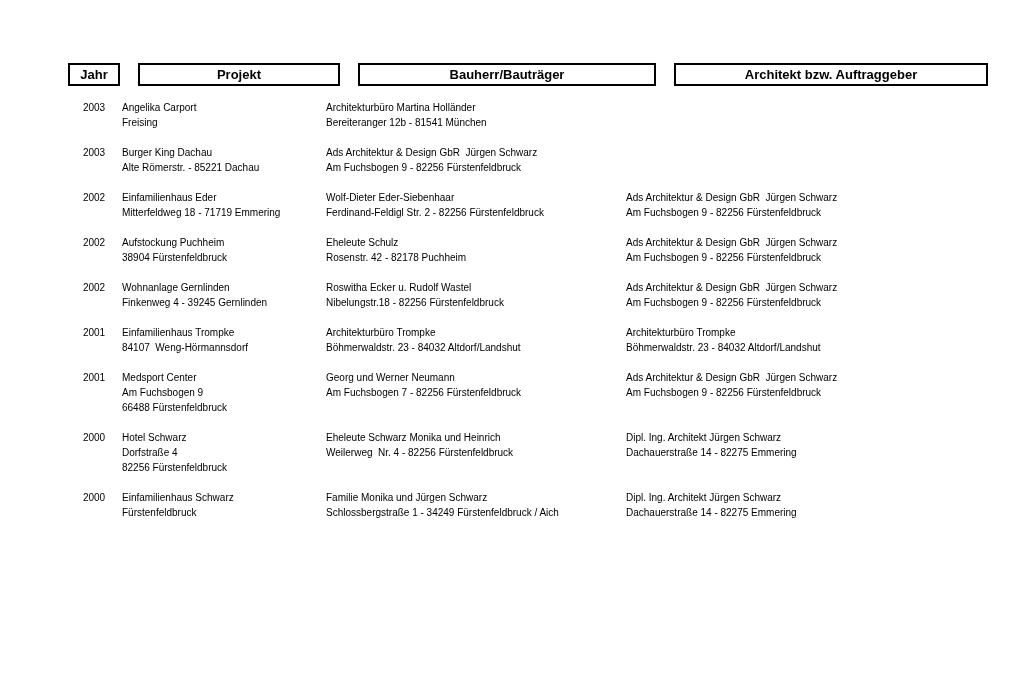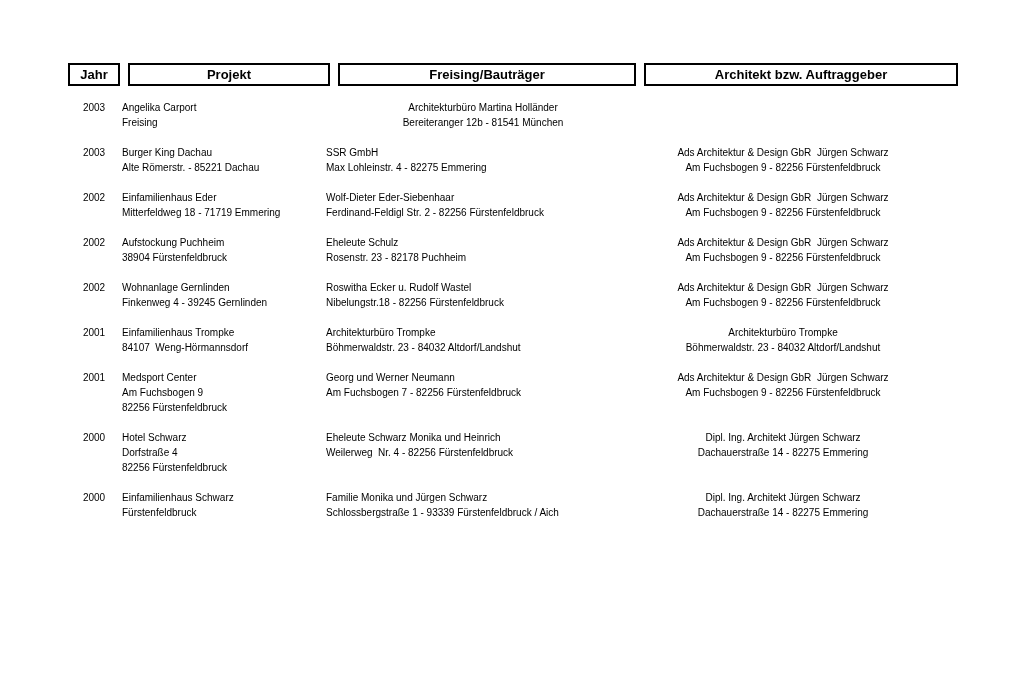--- a/index.html
+++ b/index.html
@@ -13,38 +13,38 @@
     height: 682px;
     background: #ffffff;
     box-sizing: border-box;
     padding: 63px 0 0 68px;
     font-family: "Liberation Sans", "DejaVu Sans", sans-serif;
     color: #000000;
     overflow: hidden;
   }
   .thead {
     display: flex;
-    gap: 8px;
+    gap: 18px;
     margin-bottom: 14px;
   }
   .th {
     box-sizing: border-box;
     border: 2px solid #000000;
     height: 23px;
     display: flex;
     align-items: center;
     justify-content: center;
     font-weight: bold;
     font-size: 13px;
     background: #ffffff;
   }
   .col-jahr     { width: 52px;  flex: 0 0 52px;  }
   .col-projekt  { width: 202px; flex: 0 0 202px; }
   .col-bauherr  { width: 298px; flex: 0 0 298px; }
-  .col-architekt{ width: 314px; flex: 0 0 314px; text-align: center; }
+  .col-architekt{ width: 314px; flex: 0 0 314px; }
   .tbody .row {
     display: flex;
     gap: 2px;
     margin-bottom: 15px;
     font-size: 10px;
     line-height: 15px;
   }
   .cell {
     box-sizing: border-box;
     white-space: pre-wrap;
@@ -52,55 +52,53 @@
   }
   .cell.year { text-align: center; }
 </style>
 </head>
 <body>
 
 <div class="page">
   <div class="thead">
     <div class="th col-jahr">Jahr</div>
     <div class="th col-projekt">Projekt</div>
-    <div class="th col-bauherr">Freising/Bauträger</div>
+    <div class="th col-bauherr">Bauherr/Bauträger</div>
     <div class="th col-architekt">Architekt bzw. Auftraggeber</div>
   </div>
   <div class="tbody" id="tbody">
       <div class="row">
         <div class="cell year col-jahr">2003</div>
         <div class="cell col-projekt">Angelika Carport
 Freising</div>
         <div class="cell col-architekt">Architekturbüro Martina Holländer
 Bereiteranger 12b - 81541 München</div>
       </div>
       <div class="row">
         <div class="cell year col-jahr">2003</div>
         <div class="cell col-projekt">Burger King Dachau
 Alte Römerstr. - 85221 Dachau</div>
-        <div class="cell col-bauherr">SSR GmbH
-Max Lohleinstr. 4 - 82275 Emmering</div>
         <div class="cell col-architekt">Ads Architektur &amp; Design GbR  Jürgen Schwarz
 Am Fuchsbogen 9 - 82256 Fürstenfeldbruck</div>
       </div>
       <div class="row">
         <div class="cell year col-jahr">2002</div>
         <div class="cell col-projekt">Einfamilienhaus Eder
 Mitterfeldweg 18 - 71719 Emmering</div>
         <div class="cell col-bauherr">Wolf-Dieter Eder-Siebenhaar
 Ferdinand-Feldigl Str. 2 - 82256 Fürstenfeldbruck</div>
         <div class="cell col-architekt">Ads Architektur &amp; Design GbR  Jürgen Schwarz
 Am Fuchsbogen 9 - 82256 Fürstenfeldbruck</div>
       </div>
       <div class="row">
         <div class="cell year col-jahr">2002</div>
         <div class="cell col-projekt">Aufstockung Puchheim
 38904 Fürstenfeldbruck</div>
         <div class="cell col-bauherr">Eheleute Schulz
-Rosenstr. 23 - 82178 Puchheim</div>
+Rosenstr. 42 - 82178 Puchheim</div>
         <div class="cell col-architekt">Ads Architektur &amp; Design GbR  Jürgen Schwarz
 Am Fuchsbogen 9 - 82256 Fürstenfeldbruck</div>
       </div>
       <div class="row">
         <div class="cell year col-jahr">2002</div>
         <div class="cell col-projekt">Wohnanlage Gernlinden
 Finkenweg 4 - 39245 Gernlinden</div>
         <div class="cell col-bauherr">Roswitha Ecker u. Rudolf Wastel
 Nibelungstr.18 - 82256 Fürstenfeldbruck</div>
         <div class="cell col-architekt">Ads Architektur &amp; Design GbR  Jürgen Schwarz
@@ -112,39 +110,39 @@
 84107  Weng-Hörmannsdorf</div>
         <div class="cell col-bauherr">Architekturbüro Trompke
 Böhmerwaldstr. 23 - 84032 Altdorf/Landshut</div>
         <div class="cell col-architekt">Architekturbüro Trompke
 Böhmerwaldstr. 23 - 84032 Altdorf/Landshut</div>
       </div>
       <div class="row">
         <div class="cell year col-jahr">2001</div>
         <div class="cell col-projekt">Medsport Center
 Am Fuchsbogen 9
-82256 Fürstenfeldbruck</div>
+66488 Fürstenfeldbruck</div>
         <div class="cell col-bauherr">Georg und Werner Neumann
 Am Fuchsbogen 7 - 82256 Fürstenfeldbruck</div>
         <div class="cell col-architekt">Ads Architektur &amp; Design GbR  Jürgen Schwarz
 Am Fuchsbogen 9 - 82256 Fürstenfeldbruck</div>
       </div>
       <div class="row">
         <div class="cell year col-jahr">2000</div>
         <div class="cell col-projekt">Hotel Schwarz
 Dorfstraße 4
 82256 Fürstenfeldbruck</div>
         <div class="cell col-bauherr">Eheleute Schwarz Monika und Heinrich
 Weilerweg  Nr. 4 - 82256 Fürstenfeldbruck</div>
         <div class="cell col-architekt">Dipl. Ing. Architekt Jürgen Schwarz
 Dachauerstraße 14 - 82275 Emmering</div>
       </div>
       <div class="row">
         <div class="cell year col-jahr">2000</div>
         <div class="cell col-projekt">Einfamilienhaus Schwarz
 Fürstenfeldbruck</div>
         <div class="cell col-bauherr">Familie Monika und Jürgen Schwarz
-Schlossbergstraße 1 - 93339 Fürstenfeldbruck / Aich</div>
+Schlossbergstraße 1 - 34249 Fürstenfeldbruck / Aich</div>
         <div class="cell col-architekt">Dipl. Ing. Architekt Jürgen Schwarz
 Dachauerstraße 14 - 82275 Emmering</div>
       </div>
     </div>
 </div>
 
 </body></html>

